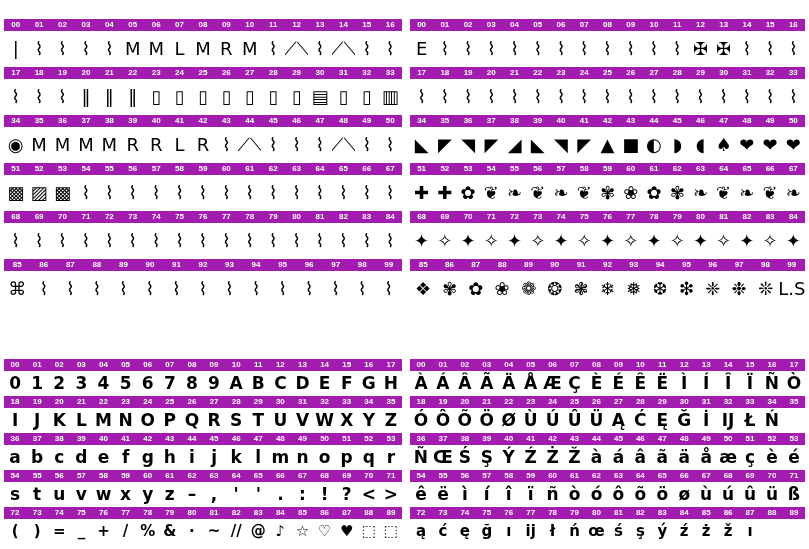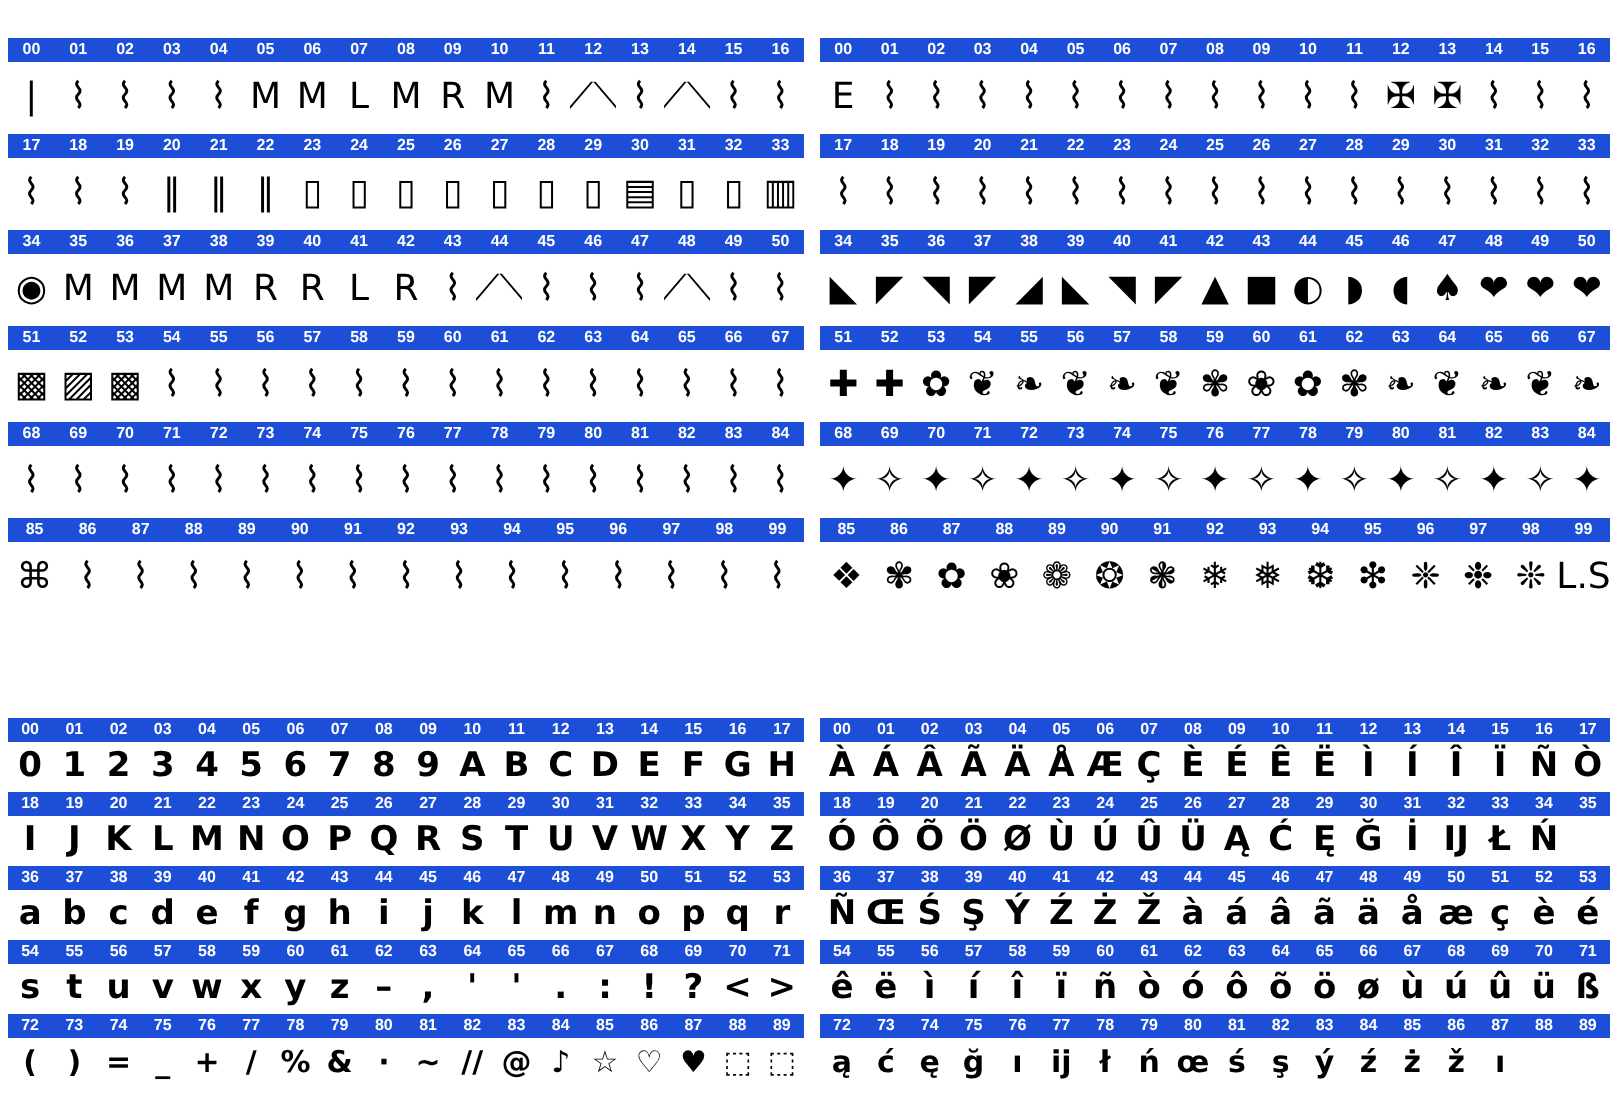--- a/index.html
+++ b/index.html
@@ -71,21 +71,21 @@
   .alpha-row .glyph-cell {
     height: 25px;
     font-size: 17px;
     font-weight: bold;
     line-height: 1;
   }
   .alpha-row.small .glyph-cell {
     font-size: 15px;
   }
   .numstrip {
-    background: #1d4ed8;
+    background: #a21caf;
     display: flex;
     height: 12px;
   }
   .numstrip .num {
     flex: 1 1 0;
     text-align: center;
     font-size: 8px;
     font-weight: bold;
     color: #fff;
     line-height: 12px;

